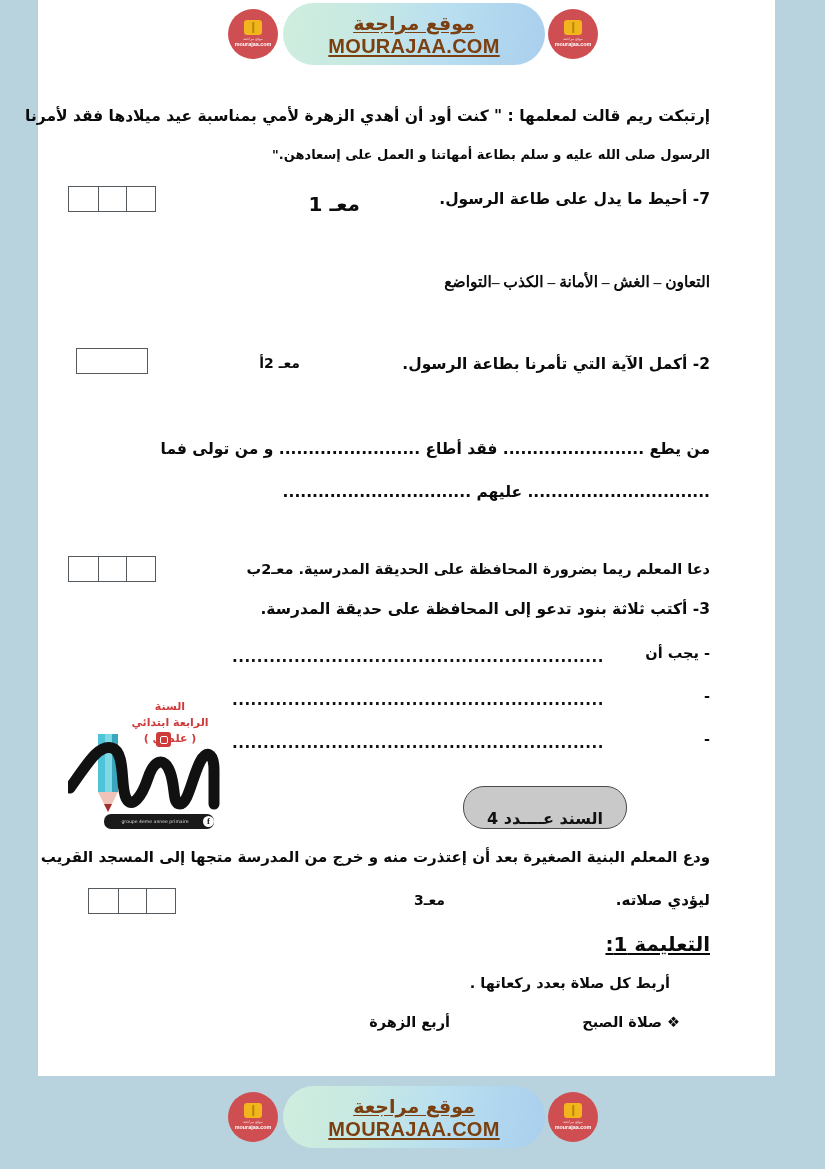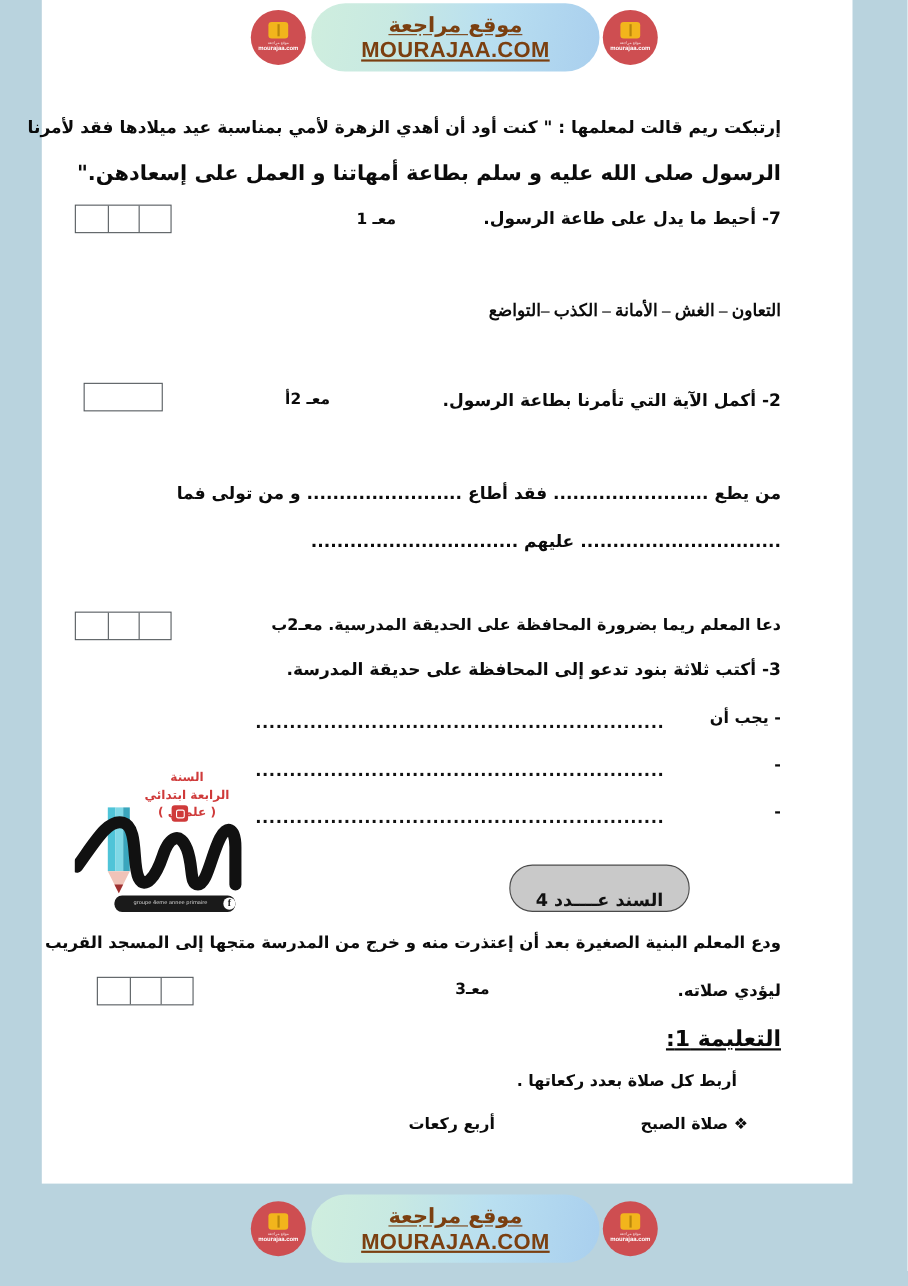--- a/index.html
+++ b/index.html
@@ -134,24 +134,24 @@
     position: absolute;
     direction: rtl;
     text-align: right;
     color: #0b0b0b;
     font-family: "DejaVu Sans", sans-serif;
     font-weight: 700;
     white-space: nowrap;
   }
 
   .t-intro1 { right: 115px; top: 107px;  font-size: 15.5px; }
-  .t-intro2 { right: 115px; top: 147px;  font-size: 19px; }
+  .t-intro2 { right: 115px; top: 147px;  font-size: 13px; }
 
   .t-q1     { right: 115px; top: 190px;  font-size: 15.5px; }
-  .t-m1     { right: 465px; top: 192px;  font-size: 14px; }
+  .t-m1     { right: 465px; top: 192px;  font-size: 20px; }
 
   .t-choices{ right: 115px; top: 273px;  font-size: 15.5px; font-family: Liberation Serif, serif; }
 
   .t-q2     { right: 115px; top: 355px;  font-size: 15.5px; }
   .t-m2     { right: 525px; top: 355px;  font-size: 14px; }
 
   .t-verse1 { right: 115px; top: 440px;  font-size: 15.5px; }
   .t-verse2 { right: 115px; top: 483px;  font-size: 15.5px; }
 
   .t-ctx3   { right: 115px; top: 561px;  font-size: 14.5px; }
@@ -412,21 +412,21 @@
 <div class="score-box sb4">
   <div class="cell"></div>
   <div class="cell"></div>
   <div class="cell"></div>
 </div>
 
 <div class="ar t-instr">التعليمة 1:</div>
 <div class="ar t-task">أربط كل صلاة بعدد ركعاتها .</div>
 
 <div class="ar t-pair-r">❖ صلاة الصبح</div>
-<div class="ar t-pair-l">أربع ركعات</div>
+<div class="ar t-pair-l">أربع الزهرة</div>
 
 <div class="banner banner-bottom">
   <div class="banner-pill"></div>
   <div class="banner-text">
     <div class="banner-line1">موقع مراجعة</div>
     <div class="banner-line2">MOURAJAA.COM</div>
   </div>
   <div class="brand-badge badge-right">
     <div class="badge-book"></div>
     <div class="badge-ar">موقع مراجعة</div>

